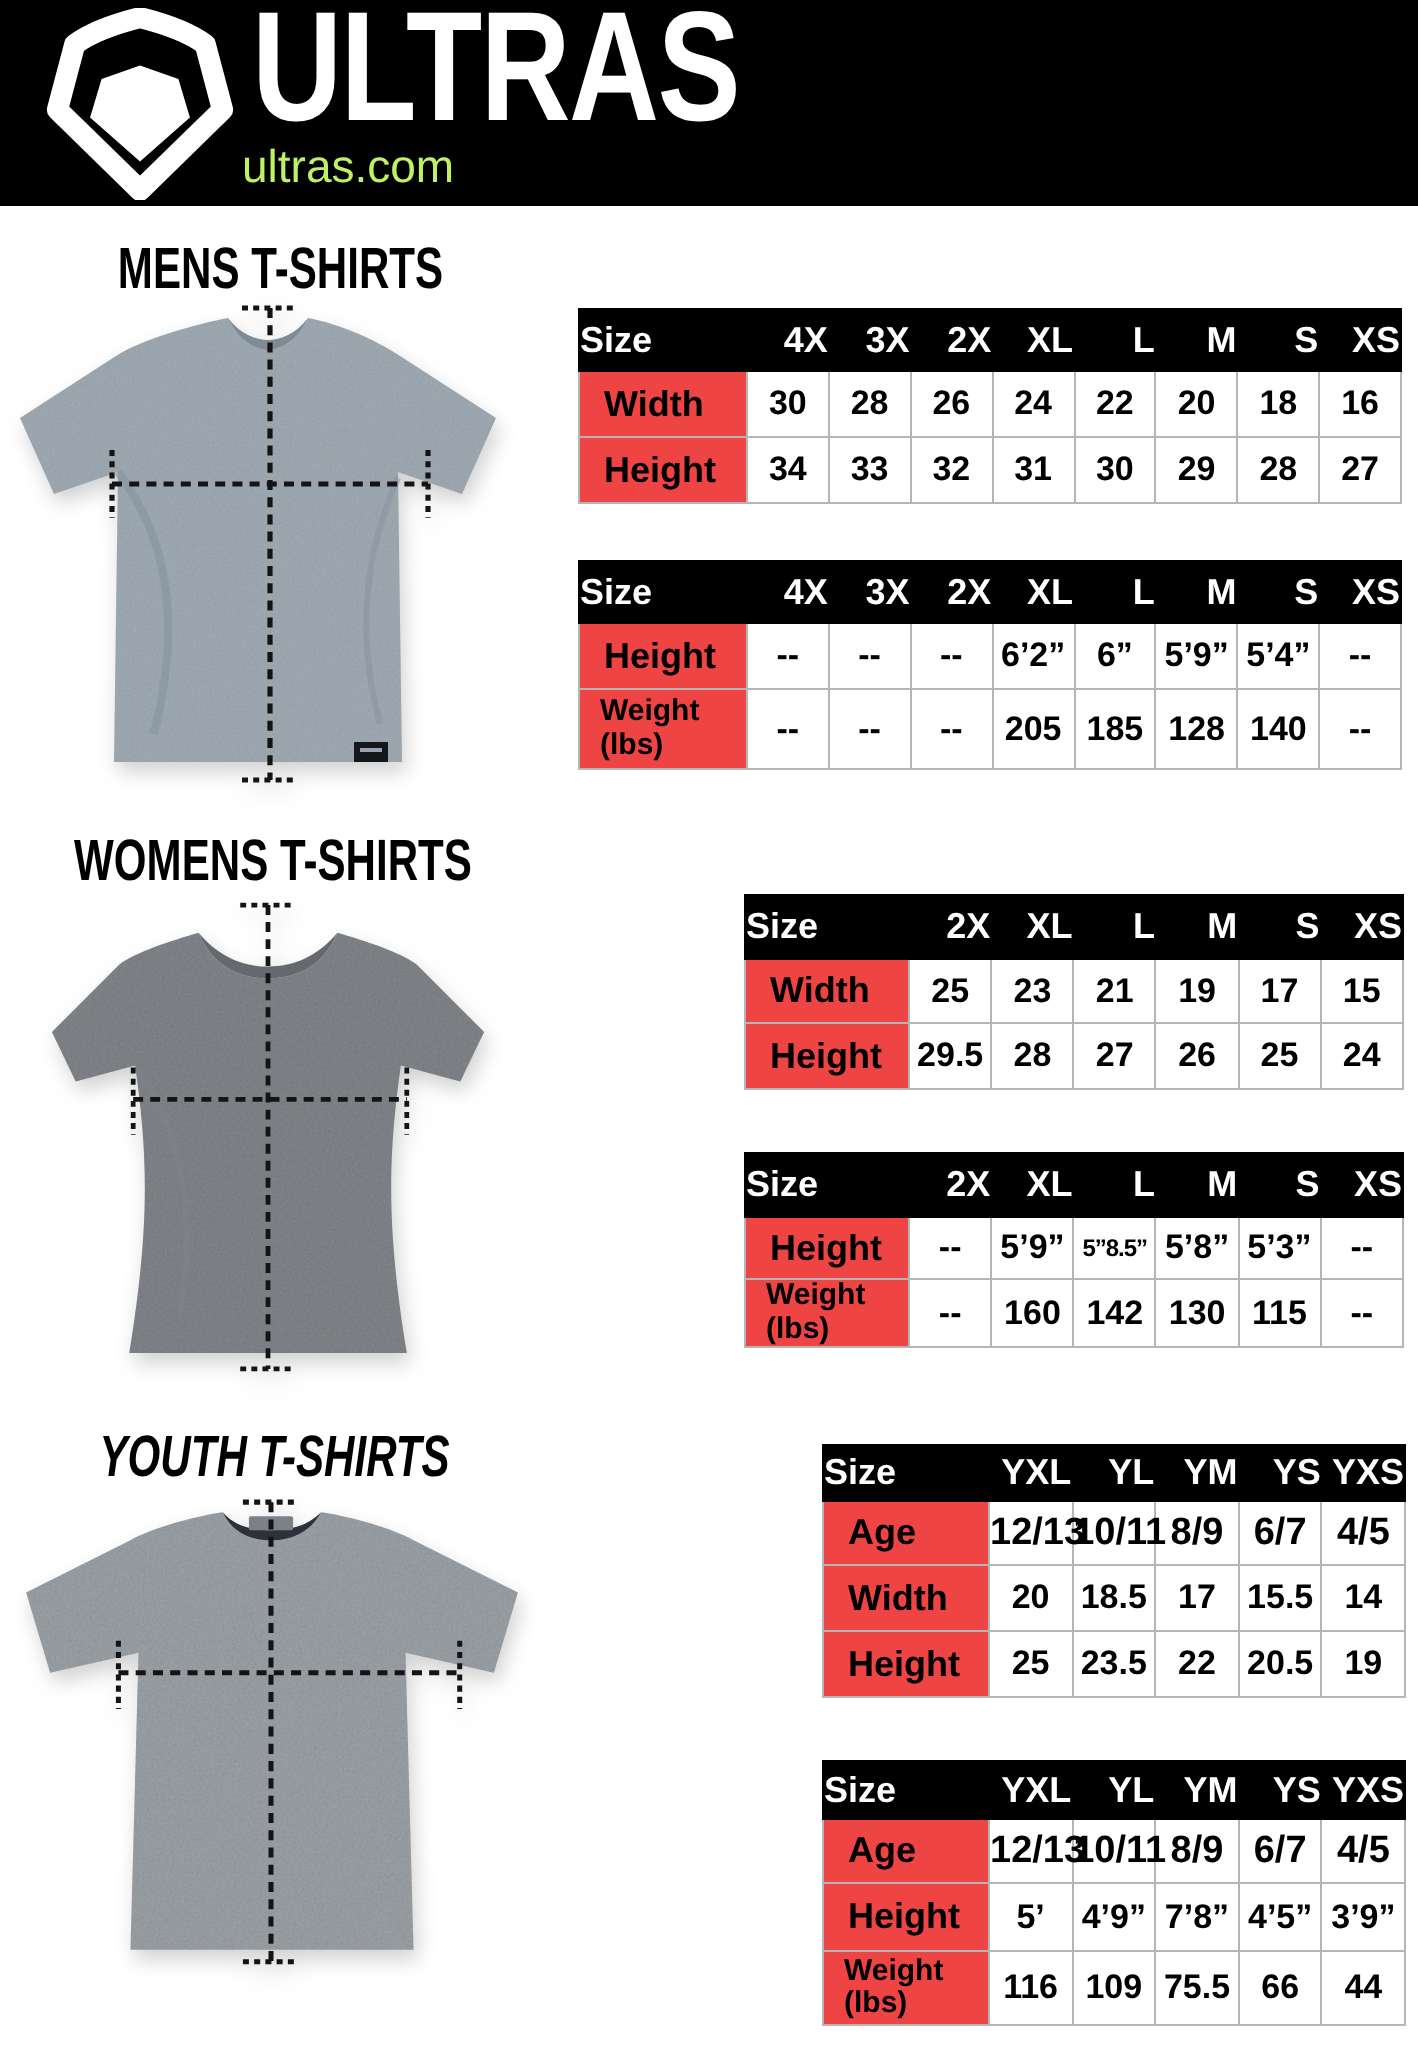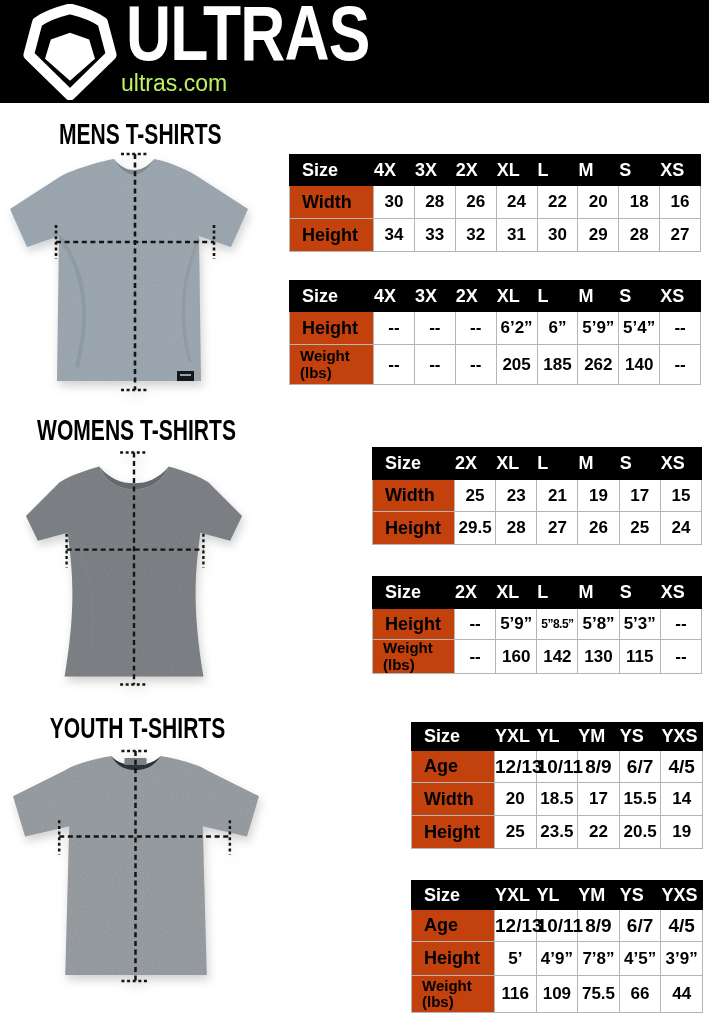--- a/index.html
+++ b/index.html
@@ -17,21 +17,21 @@
     font-size:78px; font-weight:bold; line-height:82px; letter-spacing:-1px;
     transform:scaleX(0.80); transform-origin:left top; white-space:nowrap;
   }
   .site { position:absolute; left:121px; top:70px; color:#bef264; font-size:23px; font-weight:normal; }
 
   
   .sec-title { position:absolute; text-align:center; font-size:27px; font-weight:bold; white-space:nowrap; }
   .sec-title .cond { display:inline-block; transform:scale(0.78,1.08); transform-origin:center top; letter-spacing:0px; }
   #mens-title   { left:10px; width:260px; top:118px; }
   #womens-title { left:5px;  width:262px; top:414px; }
-  #youth-title  { left:10px; width:255px; top:712px; }
+  #youth-title  { left:10px; width:255px; top:712px;font-style:italic; }
 
   
   .shirt { position:absolute; }
   #mens-shirt   { left:2px;  top:146px; width:270px; height:252px; }
   #womens-shirt { left:20px; top:446px; width:228px; height:244px; }
   #youth-shirt  { left:3px;  top:746px; width:266px; height:246px; }
   .shirt svg { filter:drop-shadow(2px 5px 5px rgba(0,0,0,0.18)); }
 
   
   .tblwrap { position:absolute; }
@@ -44,24 +44,24 @@
   #youth-t1  { left:411px; top:722px; width:292px; }
   #youth-ex  { left:411px; top:855px; }
   #youth-t2  { left:411px; top:880px; width:292px; }
 
   .example-label { font-size:15px; font-weight:bold; }
 
   table.sizing { border-collapse:collapse; table-layout:fixed; width:100%; background:#fff; }
   table.sizing th, table.sizing td { border:1px solid #b5b5b5; font-weight:bold; }
   table.sizing thead th {
     background:#000; color:#fff; border-color:#000;
-    font-size:18px; text-align:left; vertical-align:middle;
+    font-size:18px; text-align:right; vertical-align:middle;
   }
-  table.sizing thead th.label-col { text-align:left; padding-left:12px; }
-  table.sizing tbody th { text-align:left; padding-left:12px; font-size:18px; vertical-align:middle; background:#c2410c;margin-top:24px; }
+  table.sizing thead th.label-col { text-align:left; }
+  table.sizing tbody th { text-align:left; padding-left:12px; font-size:18px; vertical-align:middle; background:#ef4444;margin-top:24px; }
   table.sizing tbody th.multiline { font-size:15px; line-height:1.1; white-space:pre-line; padding-left:10px; }
   table.sizing tbody td { text-align:center; font-size:17px; vertical-align:middle; background:#fff; }
   table.sizing tbody td.sm { font-size:19px; }
   table.sizing tbody td.xs { font-size:12px; letter-spacing:-0.5px; }
 
   .t-mens1 col.label, .t-mens2 col.label { width:84px; }
   .t-wom1 col.label,  .t-wom2 col.label  { width:82px; }
   .t-yth1 col.label,  .t-yth2 col.label  { width:83px; }
 
   .t-mens1 thead tr { height:31px; } .t-mens1 tbody tr { height:33px; }
@@ -207,21 +207,21 @@
             <td>--</td>
           </tr>
           <tr>
             <th class="multiline">Weight
 (lbs)</th>
             <td>--</td>
             <td>--</td>
             <td>--</td>
             <td>205</td>
             <td>185</td>
-            <td>262</td>
+            <td>128</td>
             <td>140</td>
             <td>--</td>
           </tr>
         </tbody>
       </table>
   </div>
 
   <div class="sec-title" id="womens-title">
     <span class="cond">WOMENS T-SHIRTS</span>
   </div>

